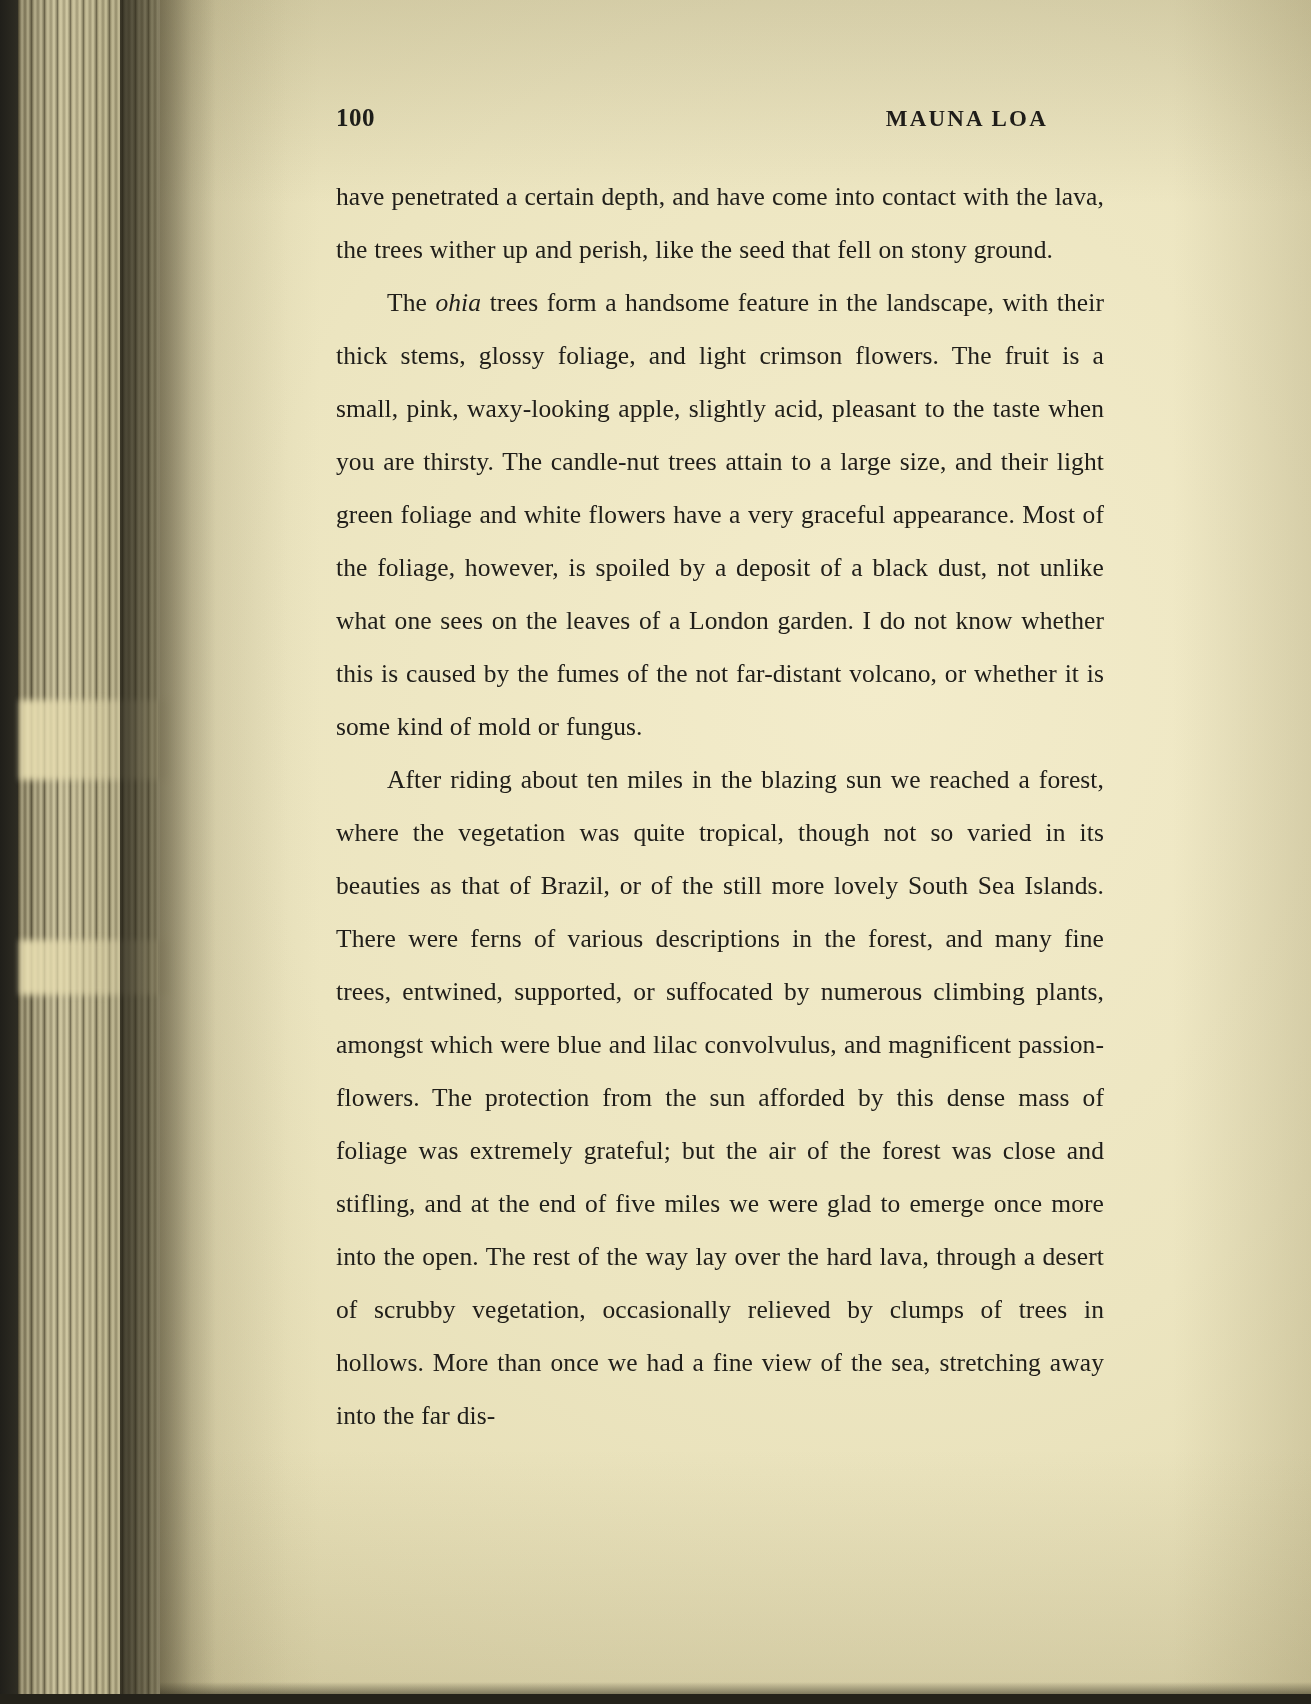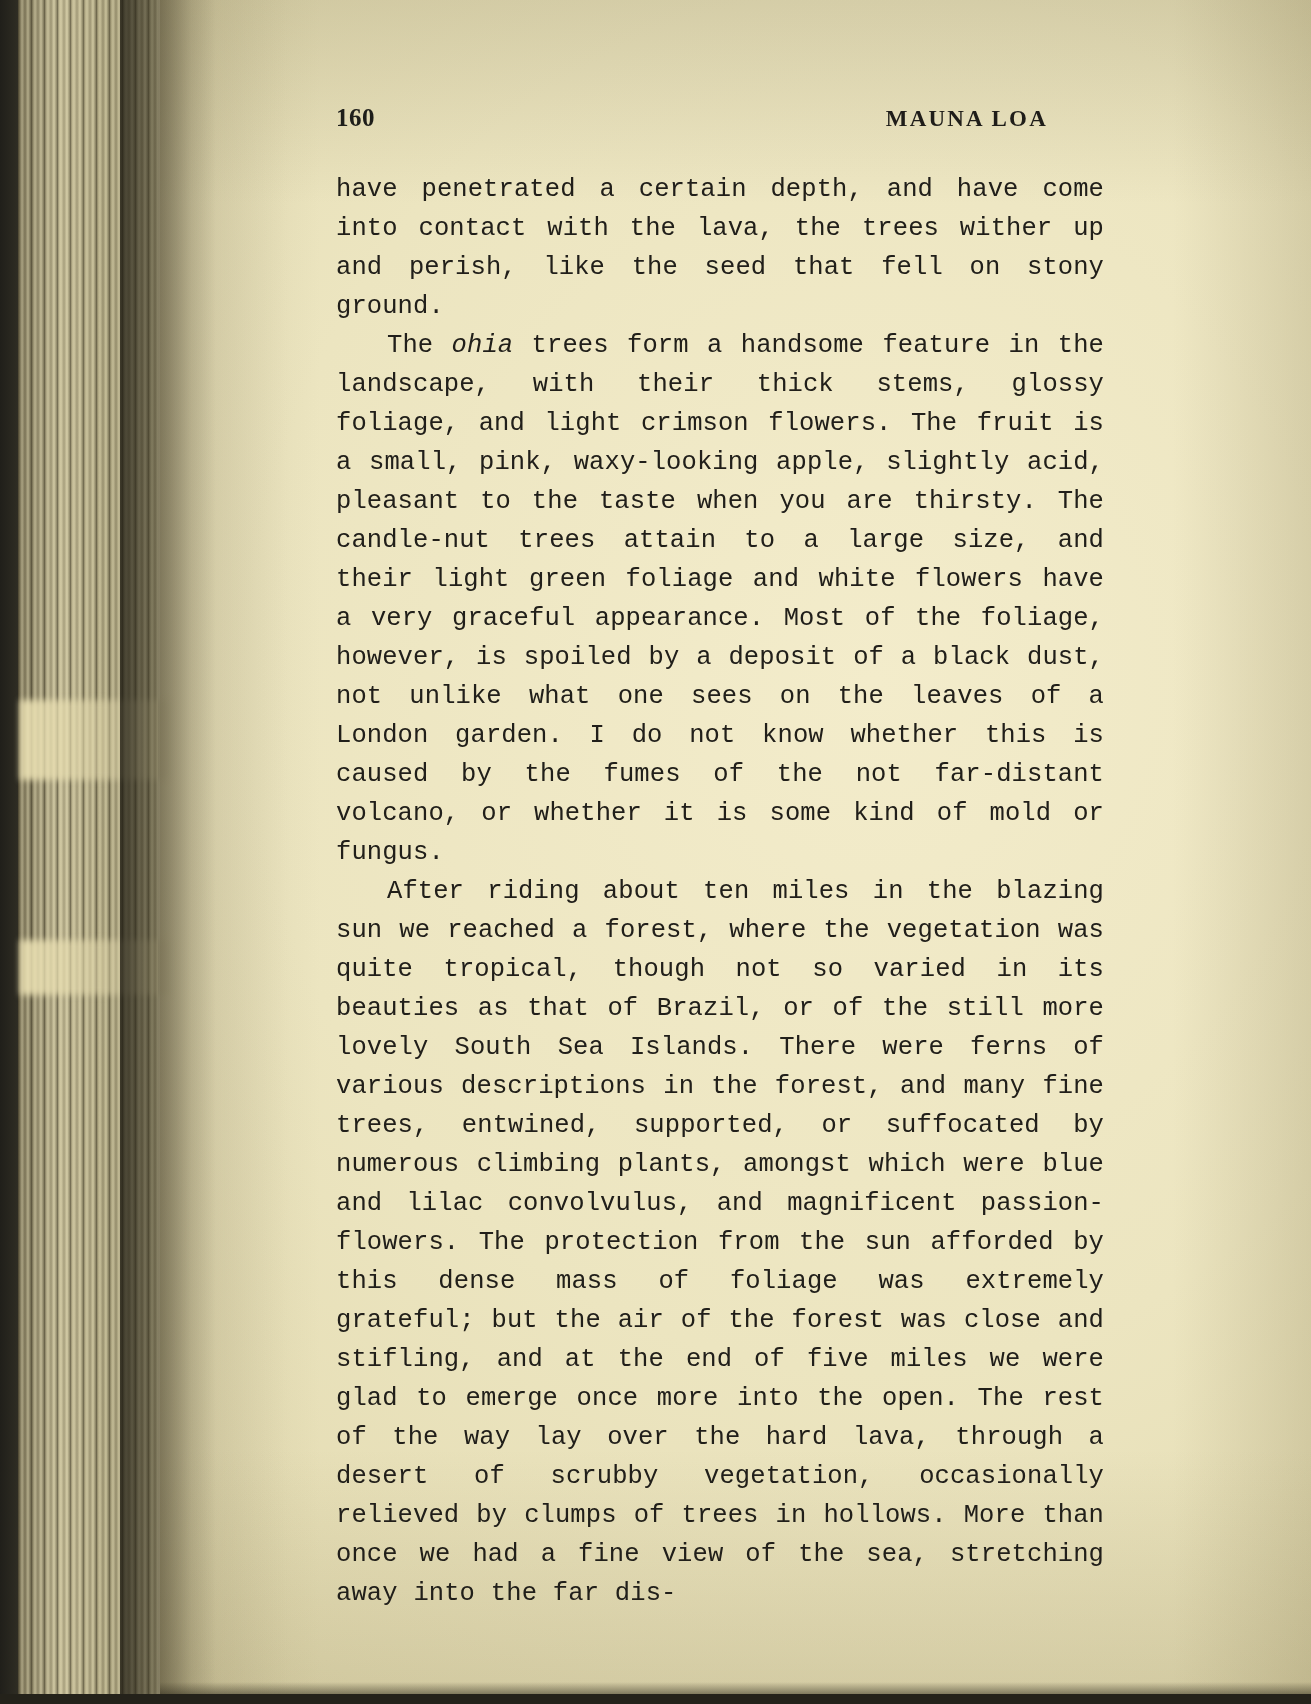--- a/index.html
+++ b/index.html
@@ -111,27 +111,26 @@
     text-align: right;
     font-size: 23px;
     letter-spacing: 2.2px;
     font-weight: 700;
     color: #211f1b;
     margin-right: 56px;
   }
   p.body {
     margin: 0;
     font-size: 25.5px;
-    line-height: 39px;
+    line-height: 53px;
     color: #23211c;
     text-align: justify;
     text-justify: inter-word;
     letter-spacing: 0.1px;
     word-spacing: 0.4px;
-    font-family: Liberation Mono, monospace;
   }
   p.body + p.body { text-indent: 2.0em; }
   p.body i { font-style: italic; }
 
   
   .ink-soft { filter: saturate(0.95) contrast(1.02); }
 </style>
 </head>
 <body>
 
@@ -144,21 +143,21 @@
   <div class="bg-dark-left"></div>
   <div class="page-edge"></div>
   <div class="edge-smudge s1"></div>
   <div class="edge-smudge s2"></div>
   <div class="page-edge-shadow"></div>
   <div class="gutter-shadow"></div>
 
   <div class="content ink-soft">
 
     <div class="running-head">
-      <div class="folio">160</div>
+      <div class="folio">100</div>
       <div class="head-title">MAUNA LOA</div>
     </div>
 
     <p class="body">have penetrated a certain depth, and have come into contact with the lava, the trees wither up and perish, like the seed that fell on stony ground.</p>
 
     <p class="body"><span>The </span><i>ohia</i><span> trees form a handsome feature in the landscape, with their thick stems, glossy foliage, and light crimson flowers.  The fruit is a small, pink, waxy-looking apple, slightly acid, pleasant to the taste when you are thirsty. The candle-nut trees attain to a large size, and their light green foliage and white flowers have a very graceful appearance.  Most of the foliage, however, is spoiled by a deposit of a black dust, not unlike what one sees on the leaves of a London garden.  I do not know whether this is caused by the fumes of the not far-distant volcano, or whether it is some kind of mold or fungus.</span></p>
 
     <p class="body">After riding about ten miles in the blazing sun we reached a forest, where the vegetation was quite tropical, though not so varied in its beauties as that of Brazil, or of the still more lovely South Sea Islands.  There were ferns of various descriptions in the forest, and many fine trees, entwined, supported, or suffocated by numerous climbing plants, amongst which were blue and lilac convolvulus, and magnificent passion-flowers.  The protection from the sun afforded by this dense mass of foliage was extremely grateful; but the air of the forest was close and stifling, and at the end of five miles we were glad to emerge once more into the open.  The rest of the way lay over the hard lava, through a desert of scrubby vegetation, occasionally relieved by clumps of trees in hollows.  More than once we had a fine view of the sea, stretching away into the far dis-</p>
 
   </div>

